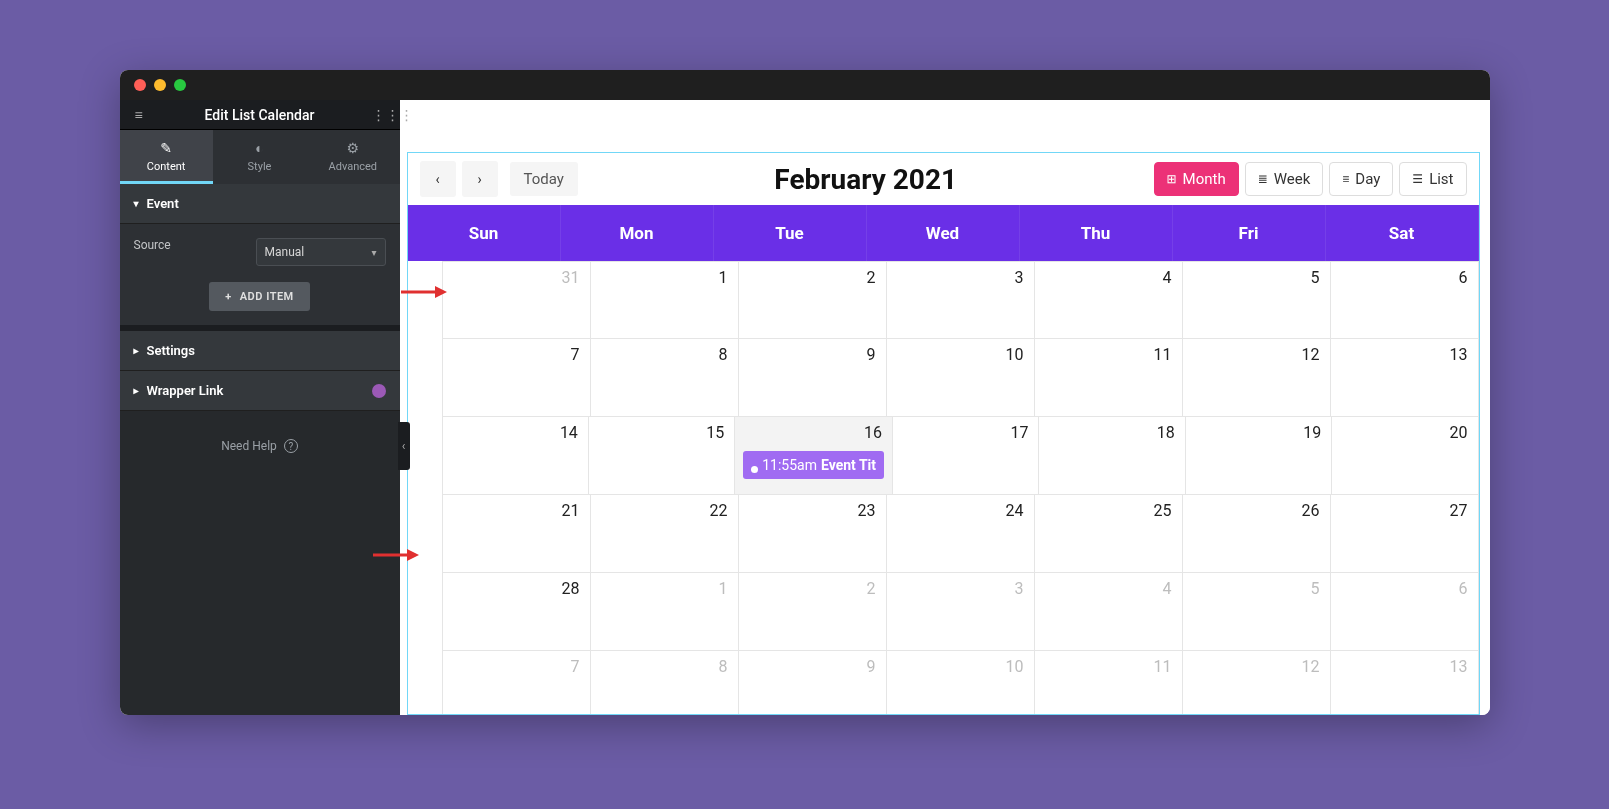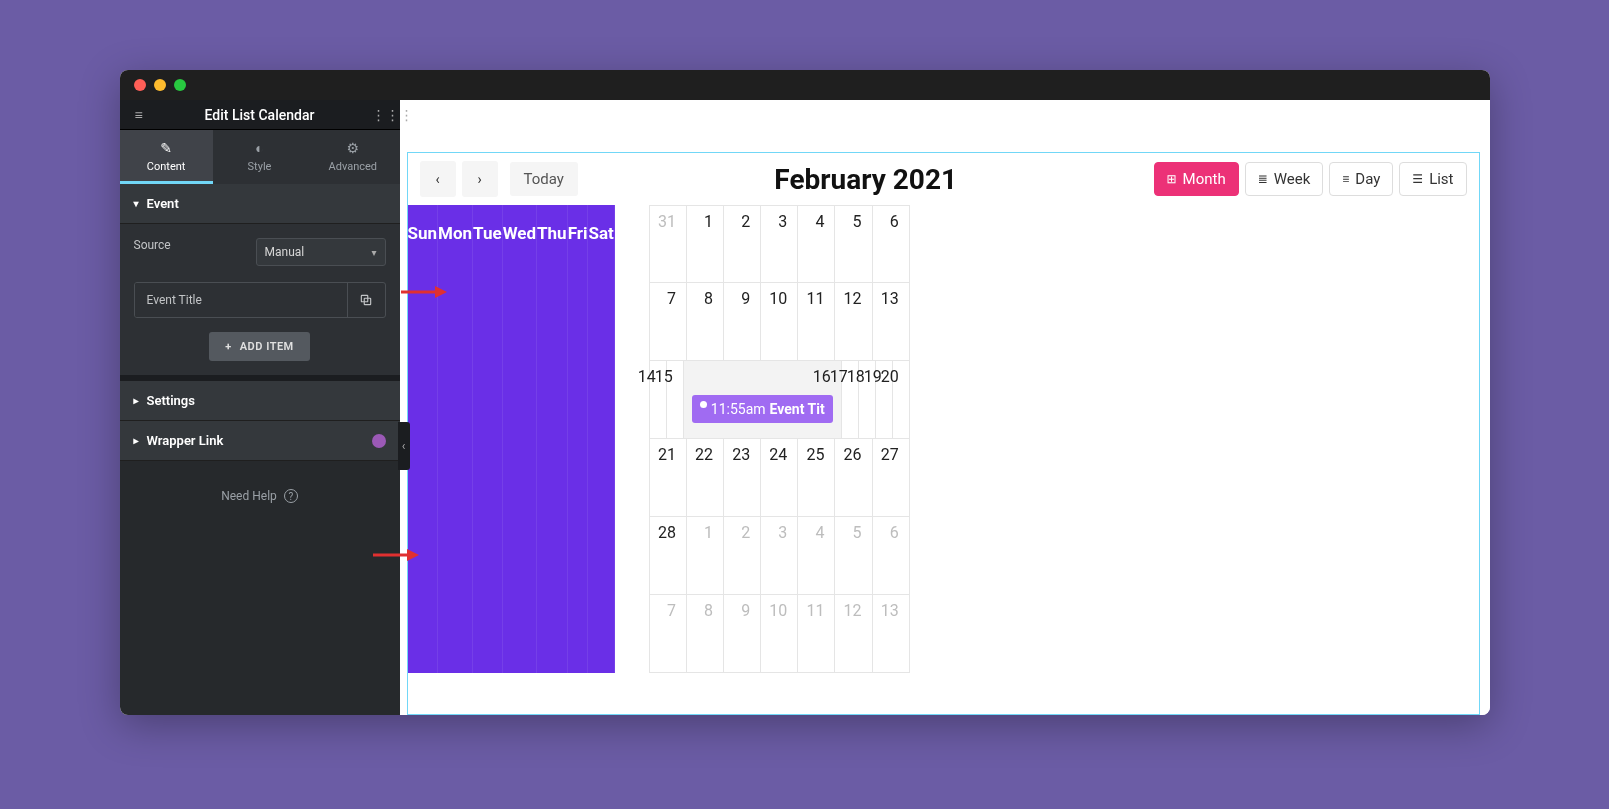--- a/index.html
+++ b/index.html
@@ -51,31 +51,31 @@
   .cal-wrap { border: 1px solid #71d7f7; height: 100%; overflow: hidden; }
   .cal-toolbar { display: flex; align-items: center; padding: 8px 12px; }
   .nav-btn { width: 36px; height: 36px; background: #f5f5f5; border: none; display: inline-flex; align-items: center; justify-content: center; cursor: pointer; font-size: 14px; color: #333; margin-right: 6px; border-radius: 3px; }
   .today-btn { background: #f5f5f5; border: none; padding: 8px 14px; font-size: 15px; color: #555; border-radius: 3px; cursor: pointer; margin-left: 6px; }
   .cal-title { flex: 1; text-align: center; font-size: 28px; font-weight: 700; color: #111; }
   .view-btns { display: flex; gap: 6px; }
   .view-btn { background: #fff; border: 1px solid #ddd; padding: 7px 12px; font-size: 15px; color: #333; border-radius: 4px; cursor: pointer; display: inline-flex; align-items: center; gap: 6px; }
   .view-btn.active { background: #ec3177; color: #fff; border-color: #ec3177; }
   .view-btn .ic { font-size: 12px; }
 
-  .cal-grid { display: flex; flex-direction: row; }
+  .cal-grid { display: flex; flex-direction: column; }
   .dayhead-row { display: flex; }
   .dayhead { flex: 1; background: #6a2fe7; color: #fff; text-align: center; font-weight: 700; padding: 18px 0; font-size: 17px; border-right: 1px solid rgba(255,255,255,.08); }
   .week-row { display: flex; padding-left: 34px; }
   .day-cell { flex: 1; border: 1px solid #e5e5e5; border-top: none; border-left: none; min-height: 78px; position: relative; padding: 4px 8px; }
   .week-row:first-of-type .day-cell { border-top: 1px solid #e5e5e5; }
   .day-cell:first-child { border-left: 1px solid #e5e5e5; }
   .day-num { position: absolute; top: 6px; right: 10px; font-size: 16px; color: #222; }
   .day-num.muted { color: #bdbdbd; }
   .day-cell.today { background: #f3f3f3; }
-  .event-chip { margin-top: 30px; background: #a06bf2; color: #fff; font-size: 14px; padding: 6px 8px; border-radius: 3px; white-space: nowrap; overflow: hidden; display: flex; align-items: flex-start; gap: 4px; }
+  .event-chip { margin-top: 30px; background: #a06bf2; color: #fff; font-size: 14px; padding: 6px 8px; border-radius: 3px; white-space: nowrap; overflow: hidden; display: flex; align-items: flex-end; gap: 4px; }
   .event-chip .dot { width: 7px; height: 7px; background: #fff; border-radius: 50%; flex-shrink: 0; }
   .event-chip .time { font-weight: 400; }
   .event-chip .ttl { font-weight: 700; }
 
   
   .arrow { position: absolute; width: 48px; height: 16px; pointer-events: none; z-index: 50; }
   .arrow svg { width: 100%; height: 100%; }
 </style>
 </head>
 <body>
@@ -101,29 +101,20 @@
       </div>
 
       <div class="section-head">
         <span class="caret">▾</span>
         <span>Event</span>
       </div>
       <div class="section-body">
         <div class="field-row">
           <label>Source</label>
           <div class="select"><span>Manual</span></div>
-        </div>
-        <div class="item-box">
-          <div class="lbl">Event Title</div>
-          <div class="copy">
-            <svg width="14" height="14" viewBox="0 0 24 24" fill="none" stroke="currentColor" stroke-width="2">
-                <rect x="9" y="9" width="11" height="11" rx="1"></rect>
-                <rect x="4" y="4" width="11" height="11" rx="1"></rect>
-              </svg>
-          </div>
         </div>
         <button class="add-btn">ADD ITEM</button>
       </div>
 
       <div style="height:6px;background:#1b1d20;"></div>
 
       <div class="section-head collapsed">
         <span class="caret">▸</span>
         <span>Settings</span>
       </div>

